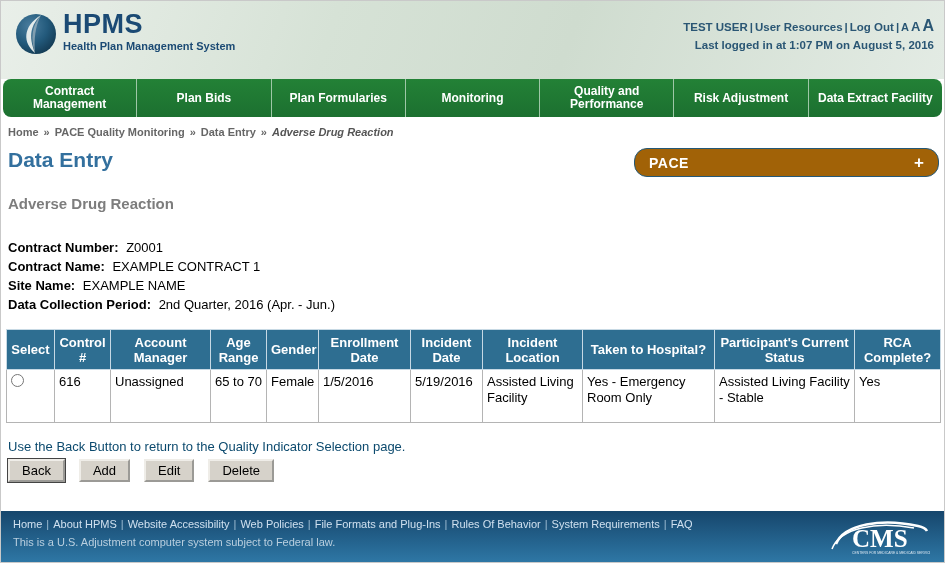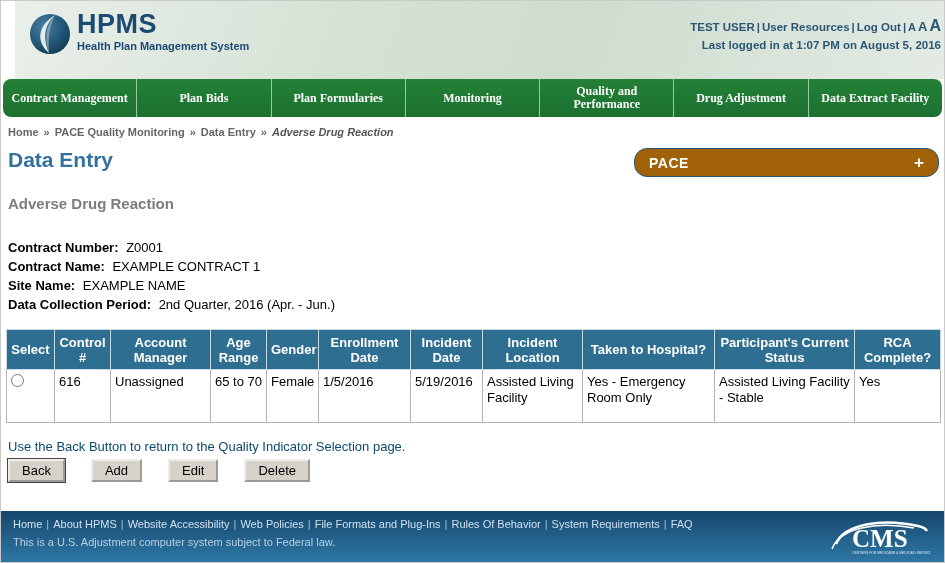--- a/index.html
+++ b/index.html
@@ -10,41 +10,40 @@
     display:flex; flex-direction:column;
     overflow:hidden;
     border:1px solid #c9c9c9;
   }
 
   
   .header {
     height:78px; flex:0 0 78px;
     background:linear-gradient(110deg,#e9efe9 0%,#d6e2d6 35%,#cfdccf 60%,#e3ebe4 100%);
     display:flex; justify-content:space-between; align-items:flex-start;
-    padding:10px 3px 0 14px;
-    margin-left:14px;
+    padding:10px 10px 0 14px;
   }
   .logo-wrap { display:flex; align-items:flex-start; }
   .logo-mark { width:42px; height:42px; margin-top:2px; }
   .logo-text { margin-left:6px; }
   .logo-title { font-size:27px; font-weight:bold; color:#1b4a74; letter-spacing:0.5px; line-height:27px; }
   .logo-tagline { font-size:11px; font-weight:bold; color:#1b4a74; margin-top:2px; }
   .user-bar { text-align:right; font-size:11.5px; font-weight:bold; color:#2a5674; padding-top:6px; }
   .user-line1 { display:flex; align-items:baseline; justify-content:flex-start; gap:2px; }
   .user-line1 a { color:#2a5674; text-decoration:none; }
   .fs-a { font-weight:bold; color:#2a5674; cursor:pointer; }
   .fs-a.s1 { font-size:11px; } .fs-a.s2 { font-size:13px; } .fs-a.s3 { font-size:16px; }
   .user-line2 { margin-top:4px; }
 
   
   .navbar {
     flex:0 0 38px; height:38px; margin:0 2px;
     background:linear-gradient(#238136,#1c7030);
     border-radius:8px;
-    display:flex; align-items:stretch;font-family:Liberation Serif, serif;
+    display:flex; align-items:stretch;
   }
   .nav-item {
     flex:1; display:flex; align-items:center; justify-content:center;
     color:#ffffff; font-weight:bold; font-size:12px; text-align:center;
     border-right:1px solid #9ec7a7; cursor:pointer; padding:2px 6px; line-height:13px;
   }
   .nav-item:last-child { border-right:none; }
 
   
   .content { flex:1; padding:9px 5px 0 5px; position:relative; }
@@ -82,21 +81,21 @@
   table.data-table td {
     border:1px solid #b4b4b4; padding:4px 4px 16px 4px; vertical-align:top;
     background:#ffffff; line-height:16px;
   }
   .col-0{width:48px;} .col-1{width:56px;} .col-2{width:100px;} .col-3{width:56px;}
   .col-4{width:52px;} .col-5{width:92px;} .col-6{width:72px;} .col-7{width:100px;}
   .col-8{width:132px;} .col-9{width:140px;} .col-10{width:86px;}
   td.cell-radio { text-align:left; }
 
   .hint { font-size:13px; color:#0c4a6e; margin:16px 0 0 2px; }
-  .btn-row { margin:5px 0 0 2px; display:flex; gap:26px; }
+  .btn-row { margin:5px 0 0 2px; display:flex; gap:14px; }
   .ui-btn {
     font-family:"Liberation Sans", sans-serif; font-size:13px; color:#000;
     background:#d6d2ca; border:2px outset #efede8; padding:2px 12px; cursor:pointer; min-width:46px;
   }
   .ui-btn.default-btn { outline:1px solid #444; }
 
   
   .footer {
     flex:0 0 51px; height:51px;
     background:linear-gradient(#16466c,#2e77a5);
@@ -145,21 +144,21 @@
     <div class="user-line2">Last logged in at 1:07 PM on August 5, 2016</div>
   </div>
 </div>
 
 <div class="navbar" id="navbar">
     <div class="nav-item">Contract Management</div>
     <div class="nav-item">Plan Bids</div>
     <div class="nav-item">Plan Formularies</div>
     <div class="nav-item">Monitoring</div>
     <div class="nav-item">Quality and Performance</div>
-    <div class="nav-item">Drug Adjustment</div>
+    <div class="nav-item">Risk Adjustment</div>
     <div class="nav-item">Data Extract Facility</div>
   </div>
 
 <div class="content">
   <div class="breadcrumb" id="breadcrumb"><a class="crumb">Home</a><span class="sep">»</span><a class="crumb">PACE Quality Monitoring</a><span class="sep">»</span><a class="crumb">Data Entry</a><span class="sep">»</span><span class="current">Adverse Drug Reaction</span></div>
 
   <div class="title-row">
     <div class="page-title">Data Entry</div>
     <div class="pace-btn">
       <span class="pace-label">PACE</span>

